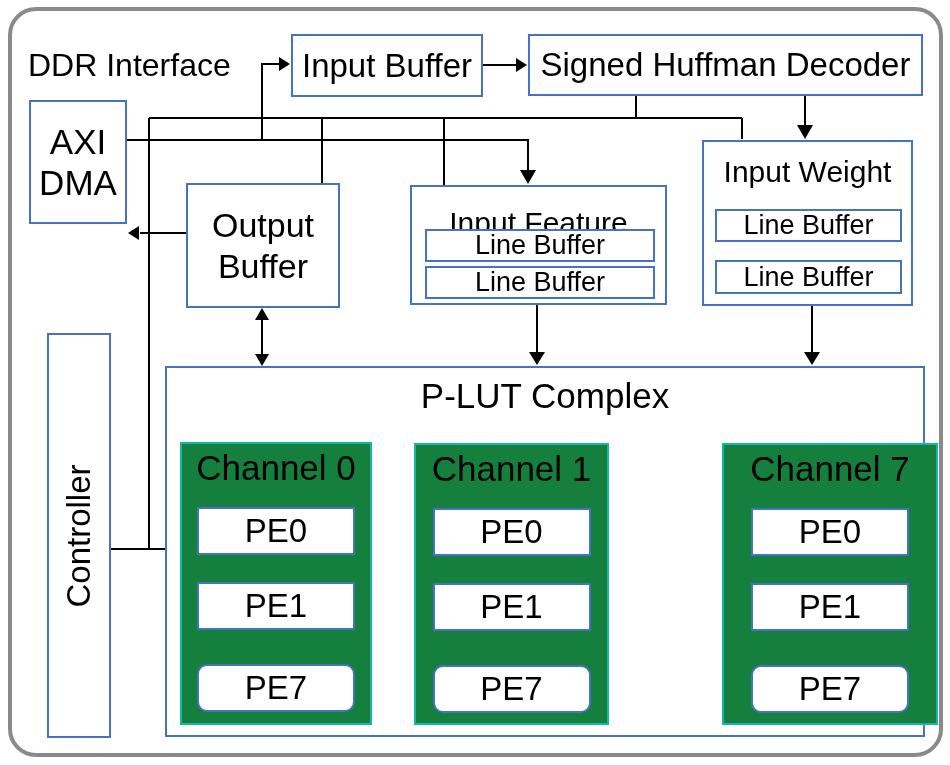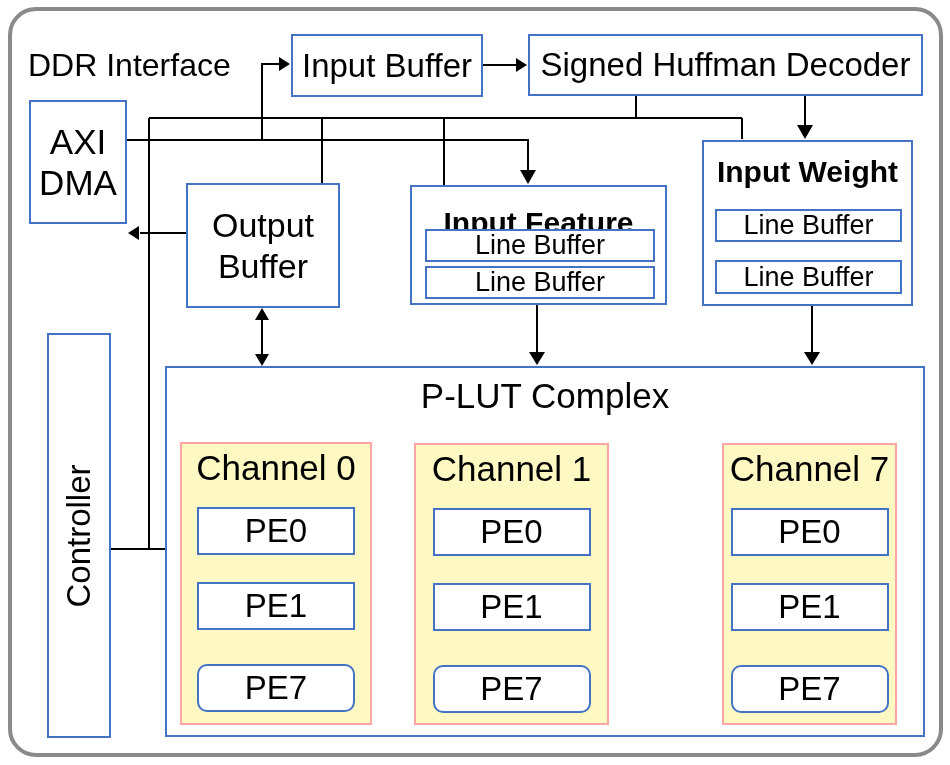--- a/index.html
+++ b/index.html
@@ -20,36 +20,36 @@
   .lbl{line-height:1.18;}
   
   .ddr-label{position:absolute;left:28px;top:47px;font-size:32px;white-space:nowrap;}
   
   .axi{left:29px;top:100px;width:98px;height:124px;font-size:35px;}
   .input-buffer{left:291px;top:34px;width:192px;height:63px;font-size:33px;}
   .decoder{left:528px;top:34px;width:395px;height:62px;font-size:33px;}
   .output-buffer{left:186px;top:183px;width:154px;height:125px;font-size:34px;}
   .input-feature{left:410px;top:185px;width:257px;height:120px;}
   .input-weight{left:702px;top:140px;width:211px;height:166px;}
-  .group-title{display:block;text-align:center;font-size:30px;font-weight:bold;}
+  .group-title{display:block;text-align:center;font-size:30px;}
   .input-feature .group-title{padding-top:19px;}
   .input-weight .group-title{padding-top:13px;}
   .line-buffer{font-size:27px;}
   .if-lb1{left:13px;top:42px;width:230px;height:33px;}
   .if-lb2{left:13px;top:79px;width:230px;height:33px;}
   .iw-lb1{left:11px;top:67px;width:187px;height:33px;}
   .iw-lb2{left:11px;top:118px;width:187px;height:34px;}
   .controller{left:47px;top:333px;width:64px;height:405px;}
   .controller .vlabel{transform:rotate(-90deg);white-space:nowrap;font-size:33px;}
   .plut{left:165px;top:366px;width:760px;height:371px;}
   .plut-title{display:block;text-align:center;font-size:35px;padding-top:8px;}
-  .channel{position:absolute;box-sizing:border-box;border:2px solid #fca5a5;background:#fef9c3;}
+  .channel{position:absolute;box-sizing:border-box;border:2px solid #14b8a6;background:#15803d;}
   .ch0{left:13px;top:74px;width:192px;height:283px;}
   .ch1{left:247px;top:75px;width:195px;height:282px;}
-  .ch7{left:555px;top:75px;width:175px;height:282px;}
+  .ch7{left:555px;top:75px;width:216px;height:282px;}
   .channel-title{display:block;text-align:center;font-size:35px;padding-top:4px;}
   .pe{
     position:absolute;left:50%;transform:translateX(-50%);width:158px;height:48px;
     box-sizing:border-box;border:2px solid #4472C4;background:#fff;font-size:33px;
   }
   .pe0{top:63px;} .pe1{top:138px;} .pe7{top:220px;border-radius:10px;}
 </style>
 </head>
 <body>
 

